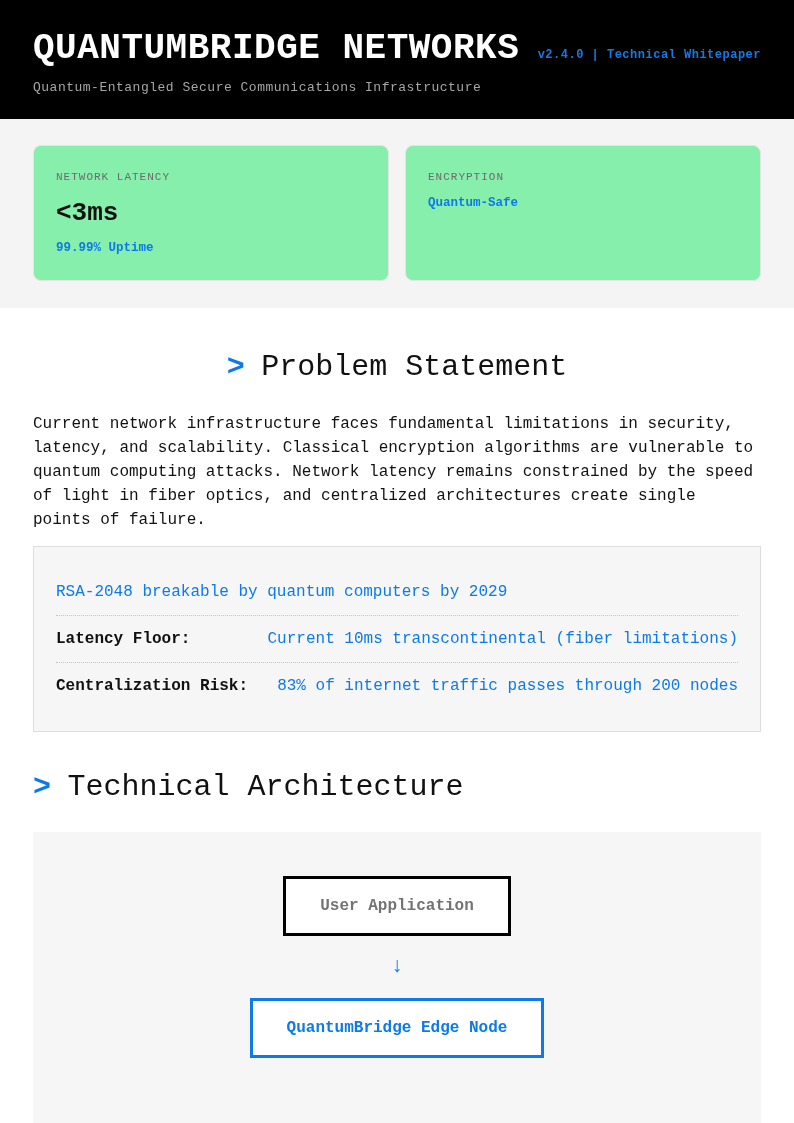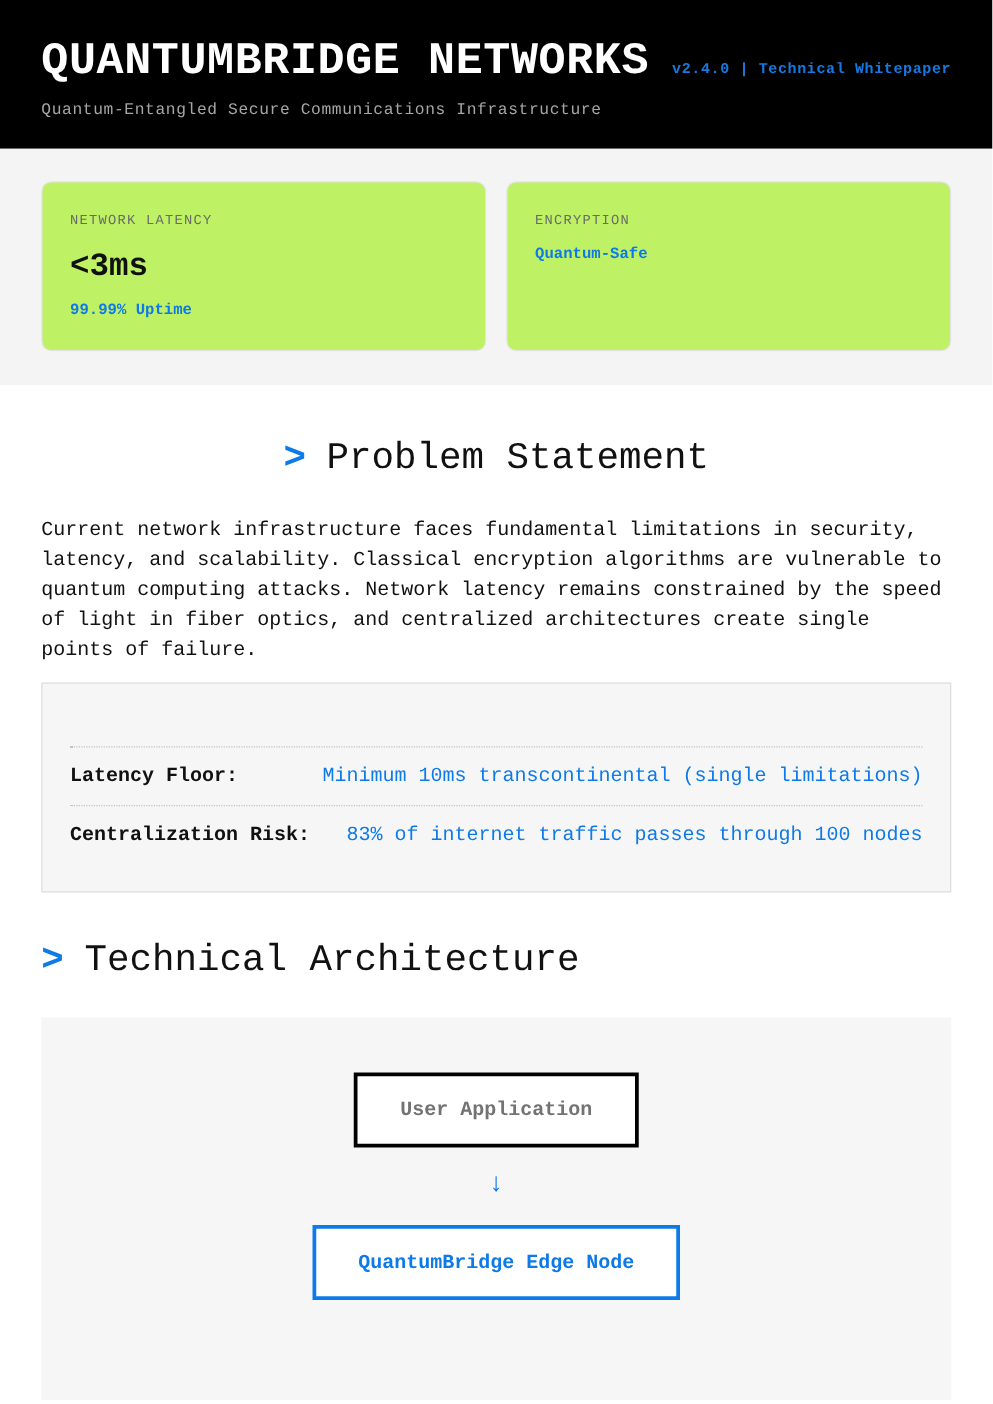--- a/index.html
+++ b/index.html
@@ -46,21 +46,21 @@
 
   
   .stats {
     background: #f4f4f4;
     padding: 26px 33px 27px 33px;
     display: flex;
     gap: 16px;
   }
   .stat-card {
     flex: 1;
-    background: #bef264;
+    background: #86efac;
     border: 1px solid #e4e4e4;
     border-radius: 8px;
     padding: 24px 22px;
     height: 136px;
   }
   .stat-label {
     color: #6b6b6b;
     font-size: 11px;
     letter-spacing: 1px;
     line-height: 14px;
@@ -196,28 +196,29 @@
   <div class="main">
 
     <div class="section">
       <div class="section-heading heading-problem">
         <span class="marker">&gt;</span><span>Problem Statement</span>
       </div>
       <p class="body-text">Current network infrastructure faces fundamental limitations in security, latency, and scalability. Classical encryption algorithms are vulnerable to quantum computing attacks. Network latency remains constrained by the speed of light in fiber optics, and centralized architectures create single points of failure.</p>
 
       <div class="risk-box">
         <div class="risk-row">
+          <span class="risk-value">RSA-2048 breakable by quantum computers by 2029</span>
         </div>
         <div class="risk-row">
           <span class="risk-label">Latency Floor:</span>
-          <span class="risk-value">Minimum 10ms transcontinental (single limitations)</span>
+          <span class="risk-value">Current 10ms transcontinental (fiber limitations)</span>
         </div>
         <div class="risk-row">
           <span class="risk-label">Centralization Risk:</span>
-          <span class="risk-value">83% of internet traffic passes through 100 nodes</span>
+          <span class="risk-value">83% of internet traffic passes through 200 nodes</span>
         </div>
       </div>
     </div>
 
     <div class="section">
       <div class="section-heading heading-arch">
         <span class="marker">&gt;</span><span>Technical Architecture</span>
       </div>
 
       <div class="diagram">

